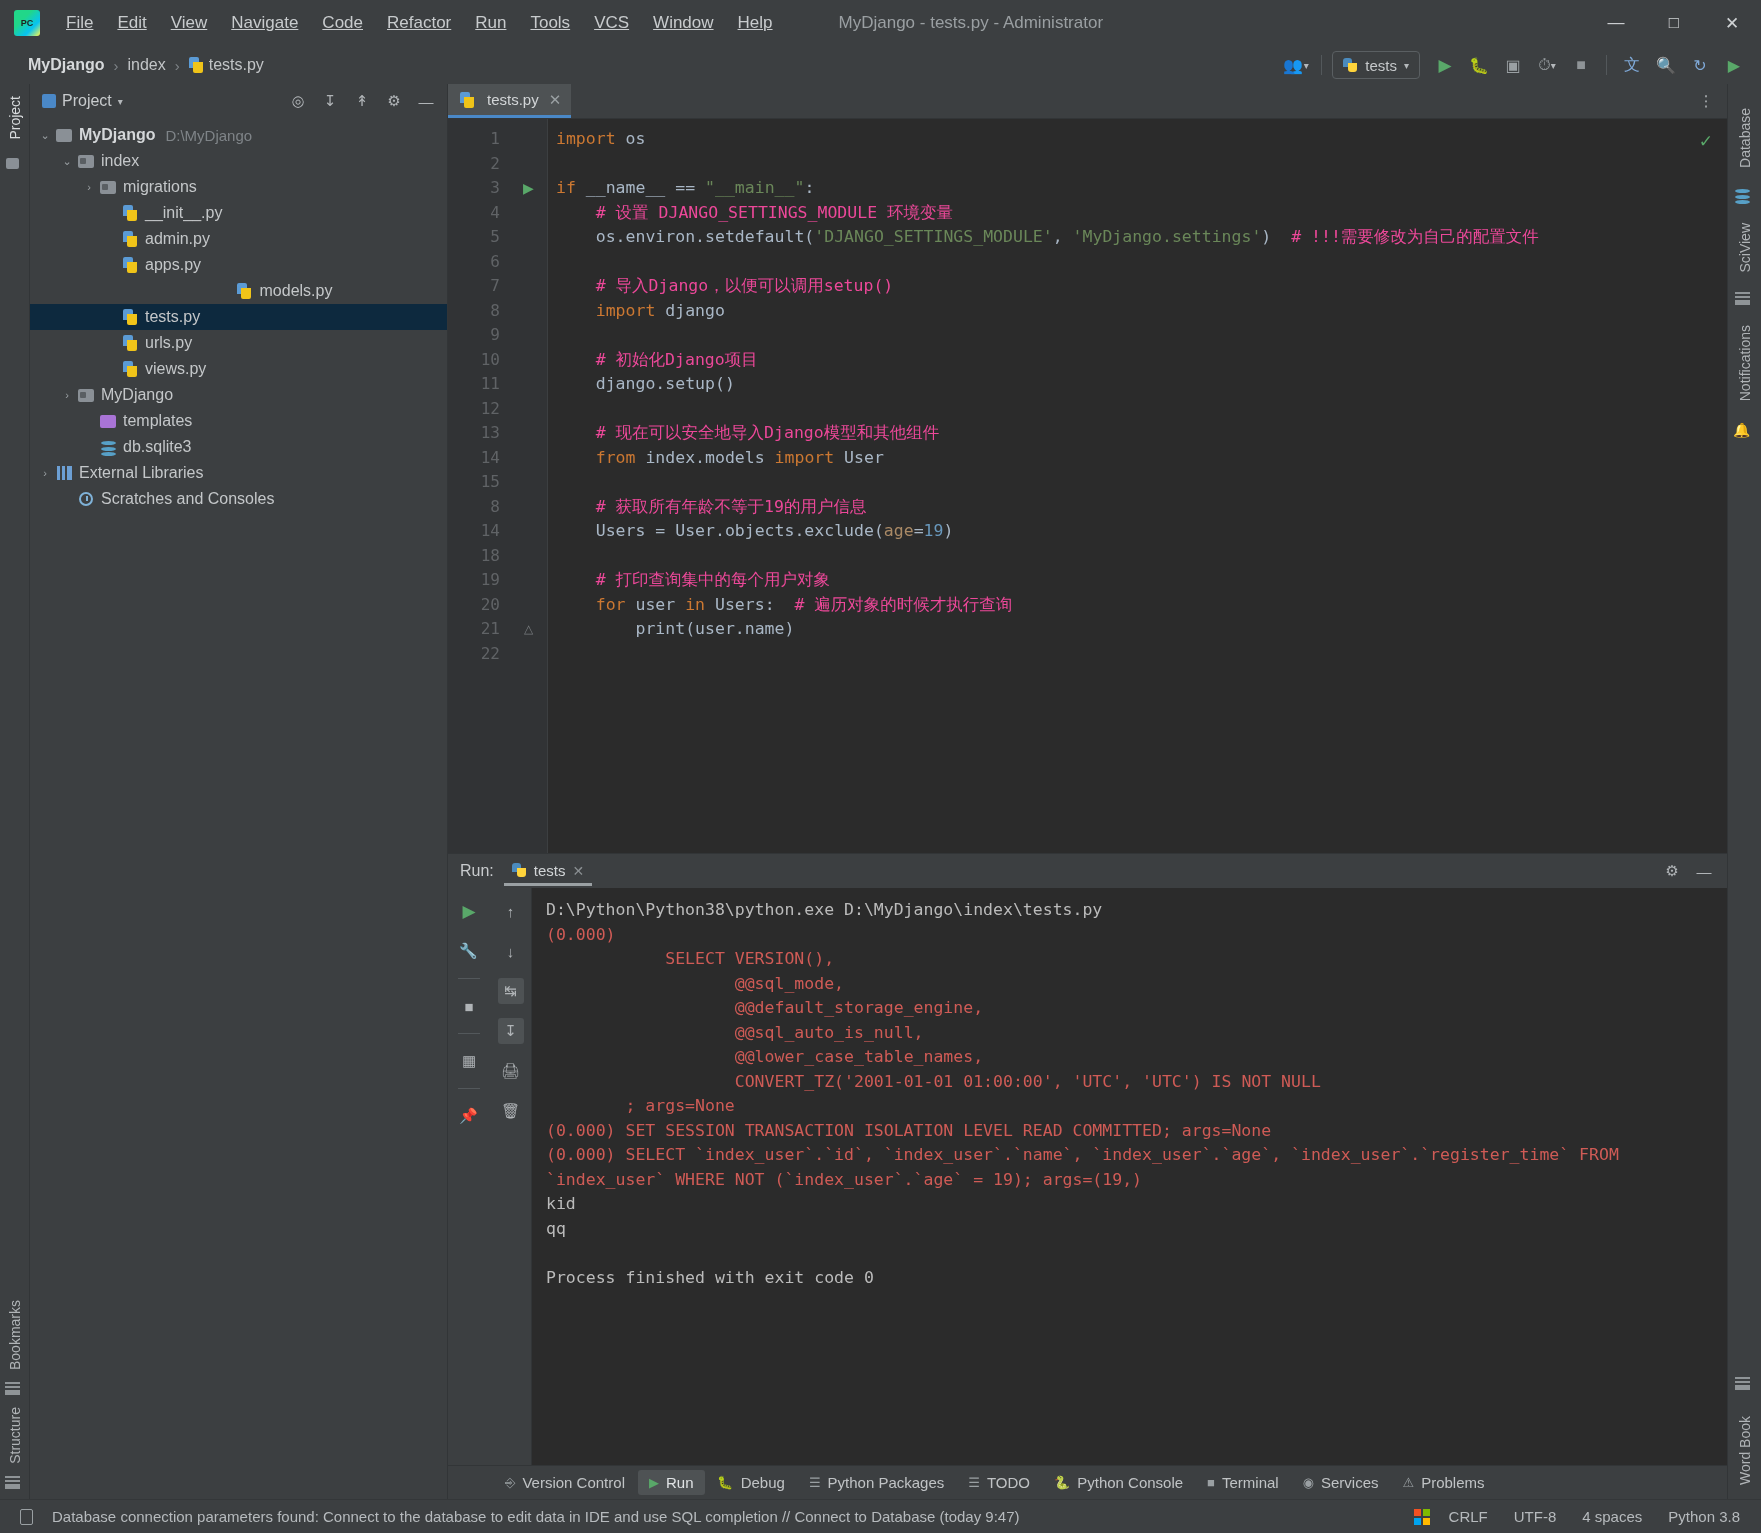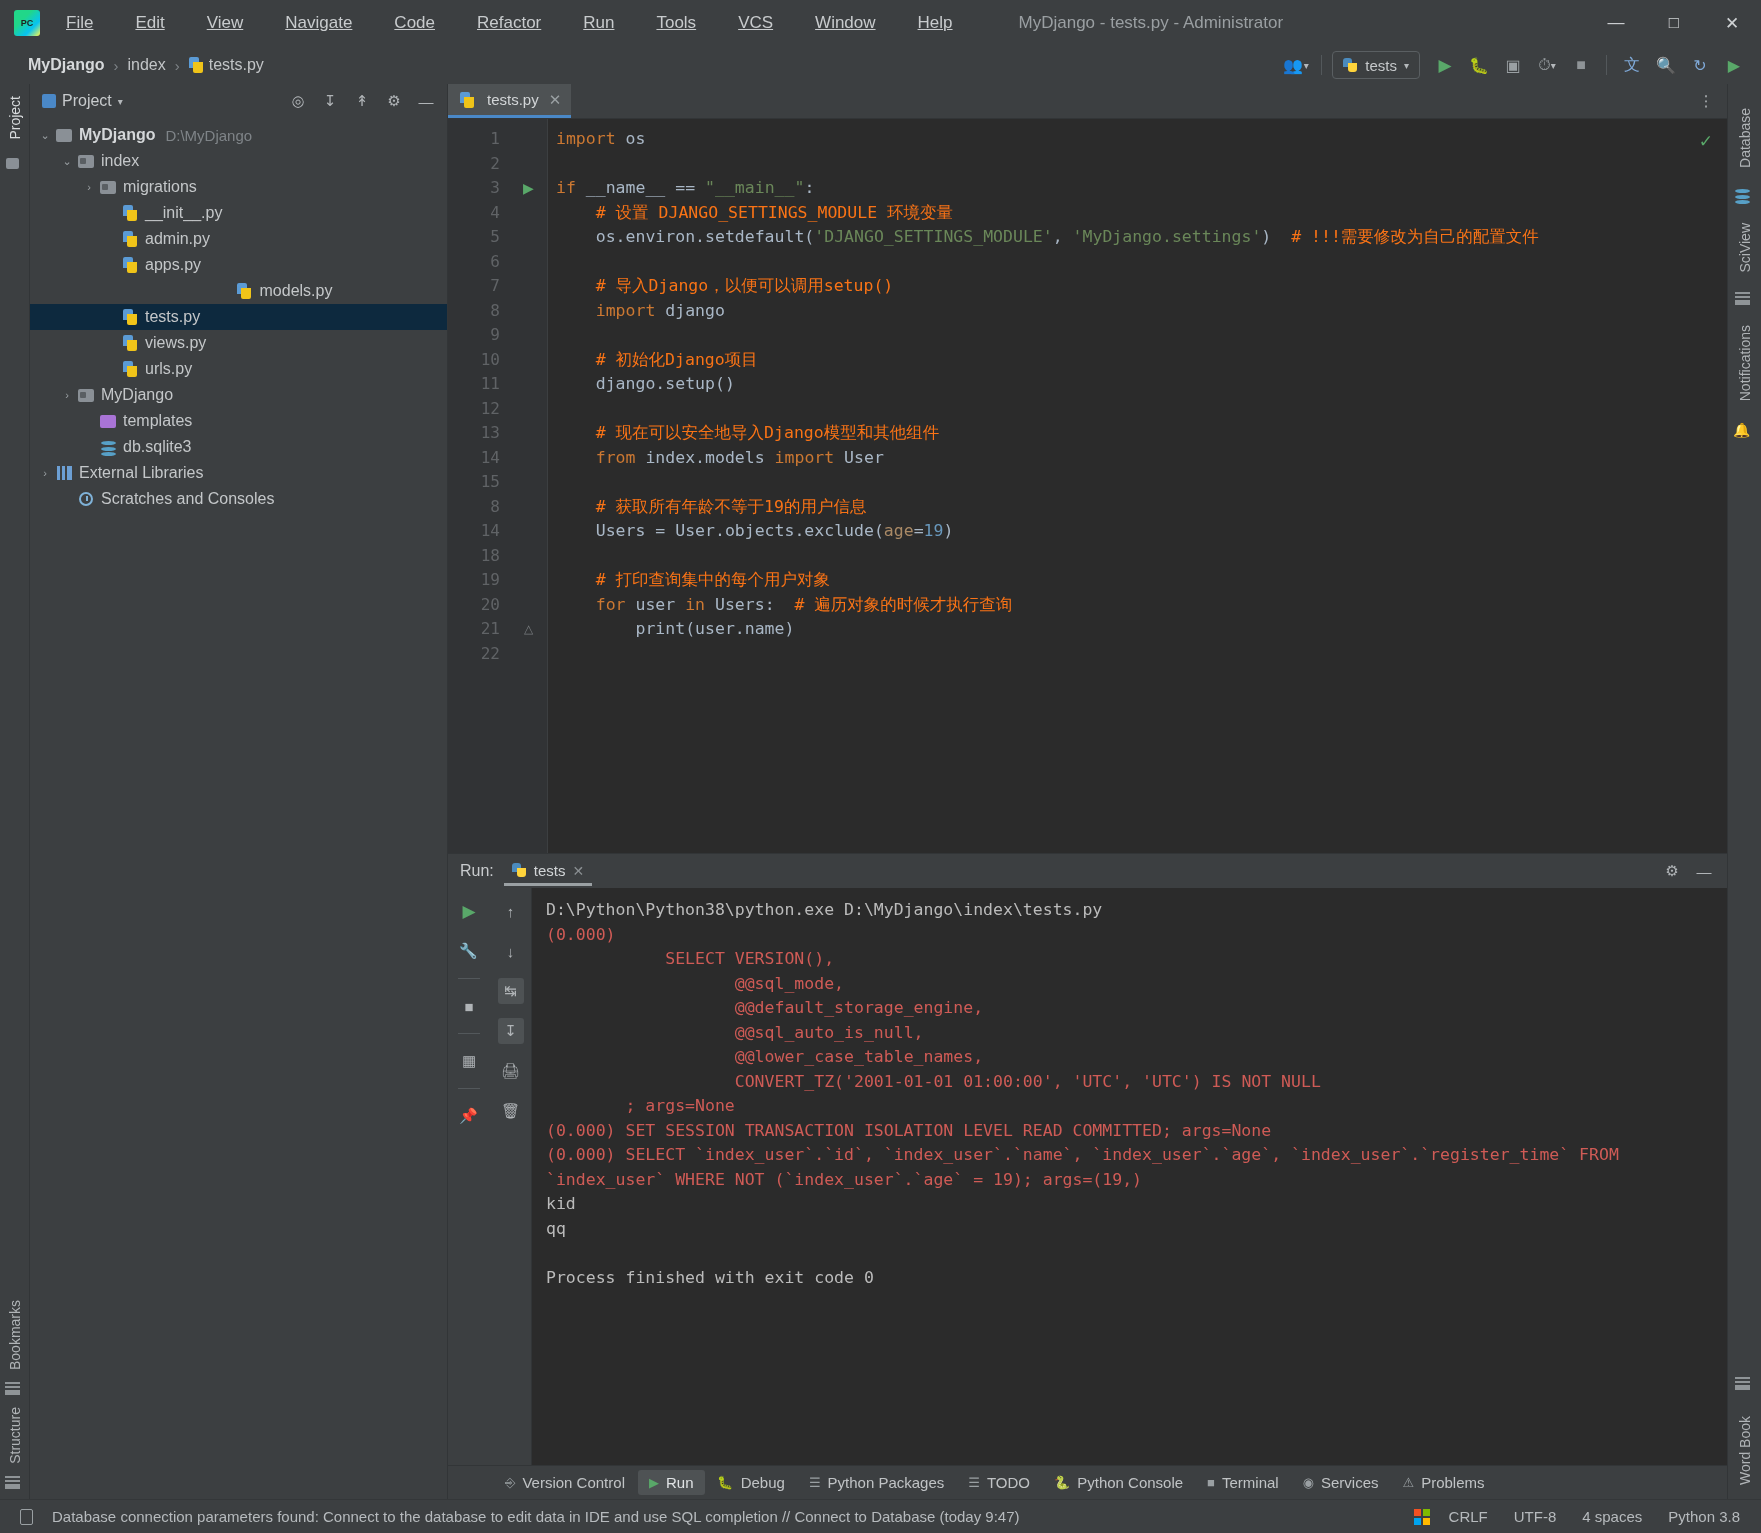--- a/index.html
+++ b/index.html
@@ -27,21 +27,21 @@
   }
   .logo {
     width: 26px; height: 26px; margin-right: 14px;
     background: linear-gradient(135deg,#21d789 0%, #21d789 35%, #07c3f2 70%, #fcf84a 100%);
     border-radius: 3px;
     display: flex; align-items: center; justify-content: center;
     font-size: 9px; font-weight: bold; color: #1f1f1f;
     font-family: "Liberation Sans", sans-serif;
     flex-shrink: 0;
   }
-  .menubar { display: flex; align-items: flex-end; gap: 18px; }
+  .menubar { display: flex; align-items: flex-end; gap: 0px; }
   .menu-item {
     padding: 4px 12px;
     font-size: 17px;
     color: #c8cbcd;
     cursor: default;
     white-space: nowrap;
   }
   .menu-item u { text-decoration: underline; }
   .win-title {
     margin-left: 54px;
@@ -219,21 +219,21 @@
   .run-tri { color:#59a869; font-size:14px; }
   .fold { color:#767a7d; font-size:12px; }
   .code {
     flex:1; padding-top:8px; padding-left:8px;
     font-family:"DejaVu Sans Mono", monospace; font-size:16.5px;
     white-space:pre; overflow:hidden; color:#a9b7c6;
   }
   .cline { height:24.5px; line-height:24.5px; }
   .kw { color:#cc7832; }
   .str { color:#6a8759; }
-  .cmt { color:#f97316; }
+  .cmt { color:#ec4899; }
   .num { color:#6897bb; }
   .param { color:#aa8a66; }
   .def { color:#a9b7c6; }
   .check-ok { position:absolute; right:14px; top:12px; color:#59a869; font-size:17px;}
 
   
   .runpanel {
     height: 612px; min-height:612px; background:#3c3f41;
     display:flex; flex-direction:column; border-top:1px solid #323537;
   }
@@ -464,28 +464,28 @@
             <span class="ico">
               <span class="pyico"></span>
             </span>
             <span class="tname">tests.py</span>
           </div>
           <div class="trow" style="padding-left: 72px;">
             <span class="arrow"></span>
             <span class="ico">
               <span class="pyico"></span>
             </span>
+            <span class="tname">urls.py</span>
+          </div>
+          <div class="trow" style="padding-left: 72px;">
+            <span class="arrow"></span>
+            <span class="ico">
+              <span class="pyico"></span>
+            </span>
             <span class="tname">views.py</span>
-          </div>
-          <div class="trow" style="padding-left: 72px;">
-            <span class="arrow"></span>
-            <span class="ico">
-              <span class="pyico"></span>
-            </span>
-            <span class="tname">urls.py</span>
           </div>
           <div class="trow" style="padding-left: 28px;">
             <span class="arrow">›</span>
             <span class="ico">
               <span class="folder"></span>
             </span>
             <span class="tname">MyDjango</span>
           </div>
           <div class="trow" style="padding-left: 50px;">
             <span class="arrow"></span>

